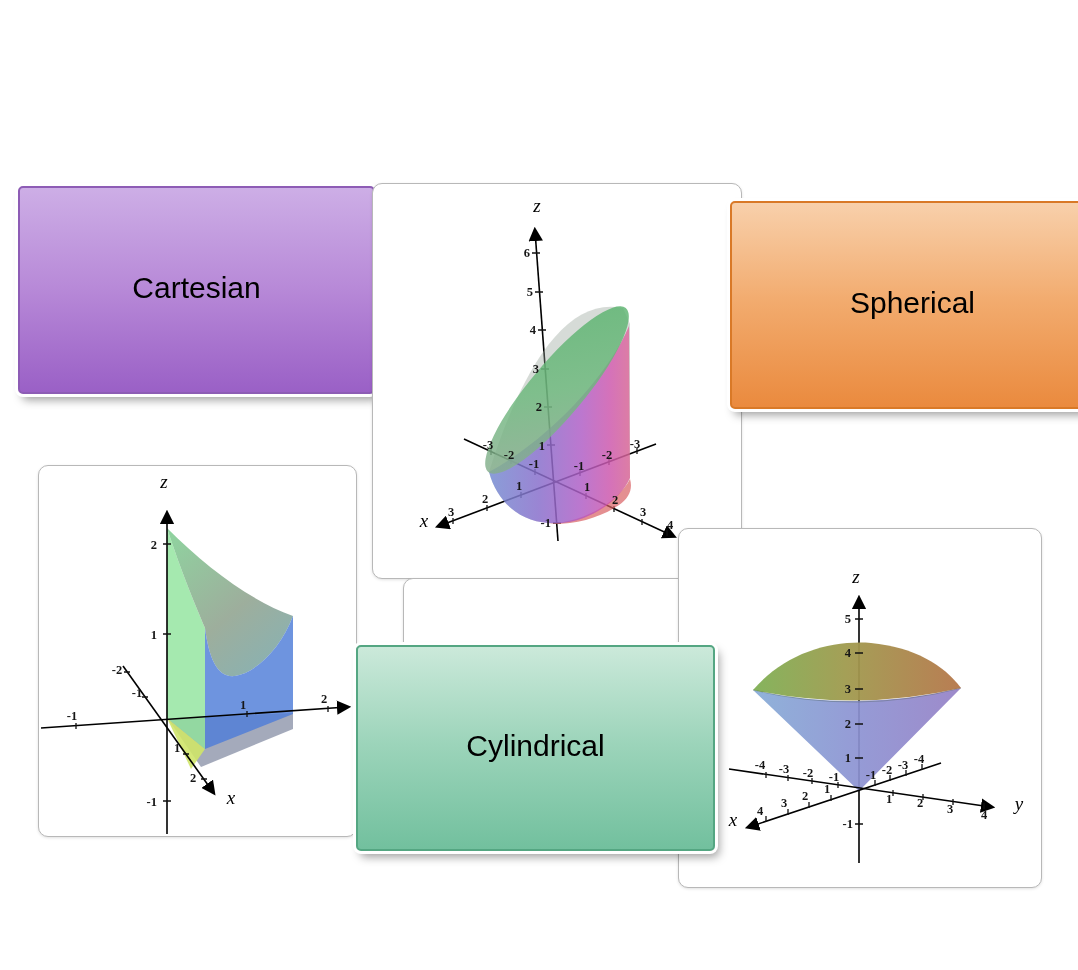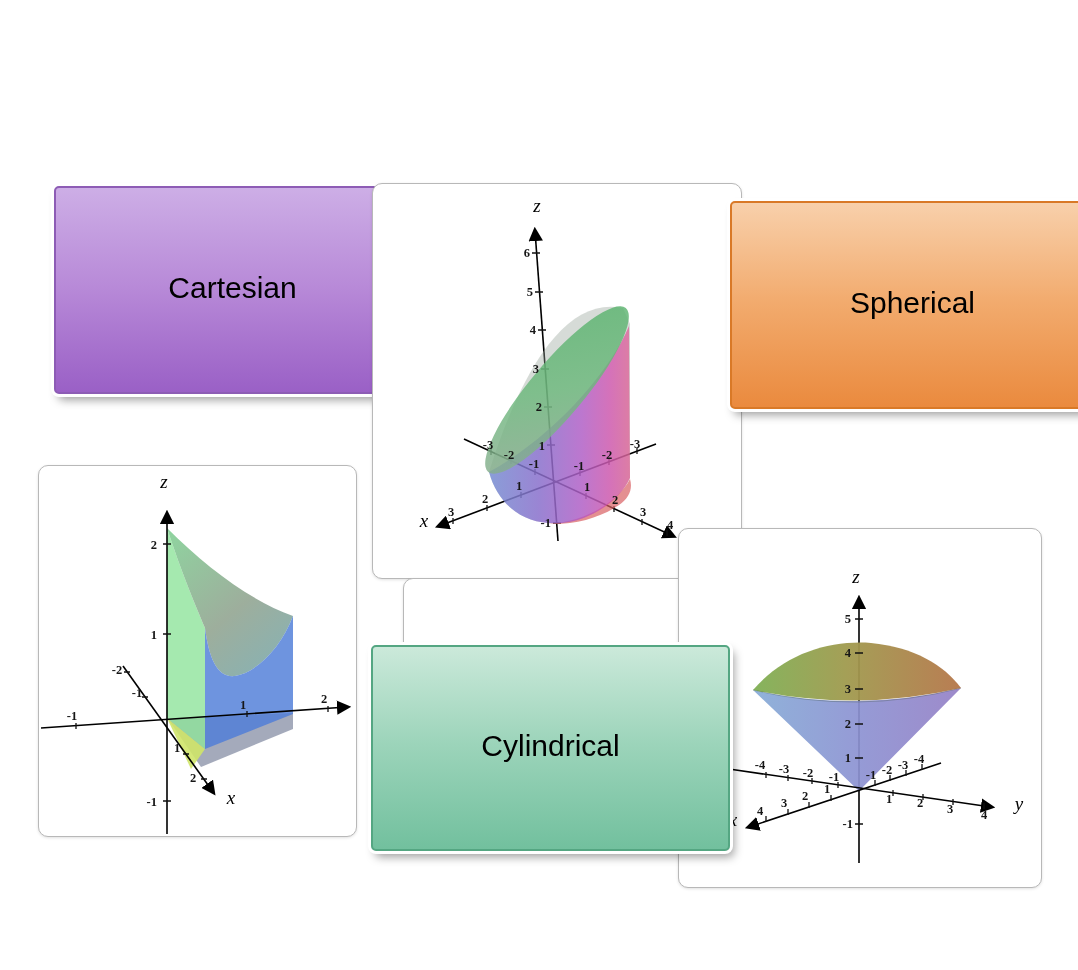--- a/index.html
+++ b/index.html
@@ -3,24 +3,24 @@
 <meta charset="utf-8">
 <style>
   html,body{margin:0;padding:0;background:#ffffff;}
   body{position:relative;width:1078px;height:970px;overflow:hidden;font-family:"Liberation Sans",sans-serif;}
   .panel{position:absolute;background:#ffffff;border:1px solid #b8b8b8;border-radius:10px;box-shadow:0 1px 3px rgba(0,0,0,0.12);}
   .panel svg{display:block;}
   .card{position:absolute;display:flex;align-items:center;justify-content:center;border-radius:5px;
         box-shadow:0 0 0 3px #ffffff,4px 6px 10px rgba(0,0,0,0.38);color:#000;font-size:30px;}
   .card span{transform:translateY(-2px);}
   .card-cartesian{left:18px;top:186px;width:353px;height:204px;
-        background:linear-gradient(180deg,#cdaee6 0%,#b88ad8 48%,#9a60c6 100%);border:2px solid #8d5cb5;margin-left:36px;}
+        background:linear-gradient(180deg,#cdaee6 0%,#b88ad8 48%,#9a60c6 100%);border:2px solid #8d5cb5;}
   .card-spherical{left:700px;top:201px;width:361px;height:204px;
         background:linear-gradient(180deg,#f8d0ab 0%,#f2ab6e 48%,#ea8a3e 100%);border:2px solid #d97927;margin-left:30px;}
-  .card-cylindrical{left:371px;top:645px;width:355px;height:202px;
+  .card-cylindrical{left:356px;top:645px;width:355px;height:202px;
         background:linear-gradient(180deg,#cbe9da 0%,#9cd4ba 48%,#72c09e 100%);border:2px solid #54a682;}
   .panel-left{left:38px;top:465px;width:317px;height:370px;}
   .panel-top{left:372px;top:183px;width:368px;height:394px;}
   .panel-mid{left:403px;top:578px;width:360px;height:270px;}
   .panel-right{left:678px;top:528px;width:362px;height:358px;}
   text.tk{font-family:"Liberation Serif",serif;font-weight:bold;font-size:12.5px;fill:#161616;}
   text.te{text-anchor:end;}
   text.tm{text-anchor:middle;}
   text.al{font-family:"Liberation Serif",serif;font-style:italic;font-size:19px;fill:#000;text-anchor:middle;font-weight:normal;}
   .axis{stroke:#000;stroke-width:1.6;fill:none;}

